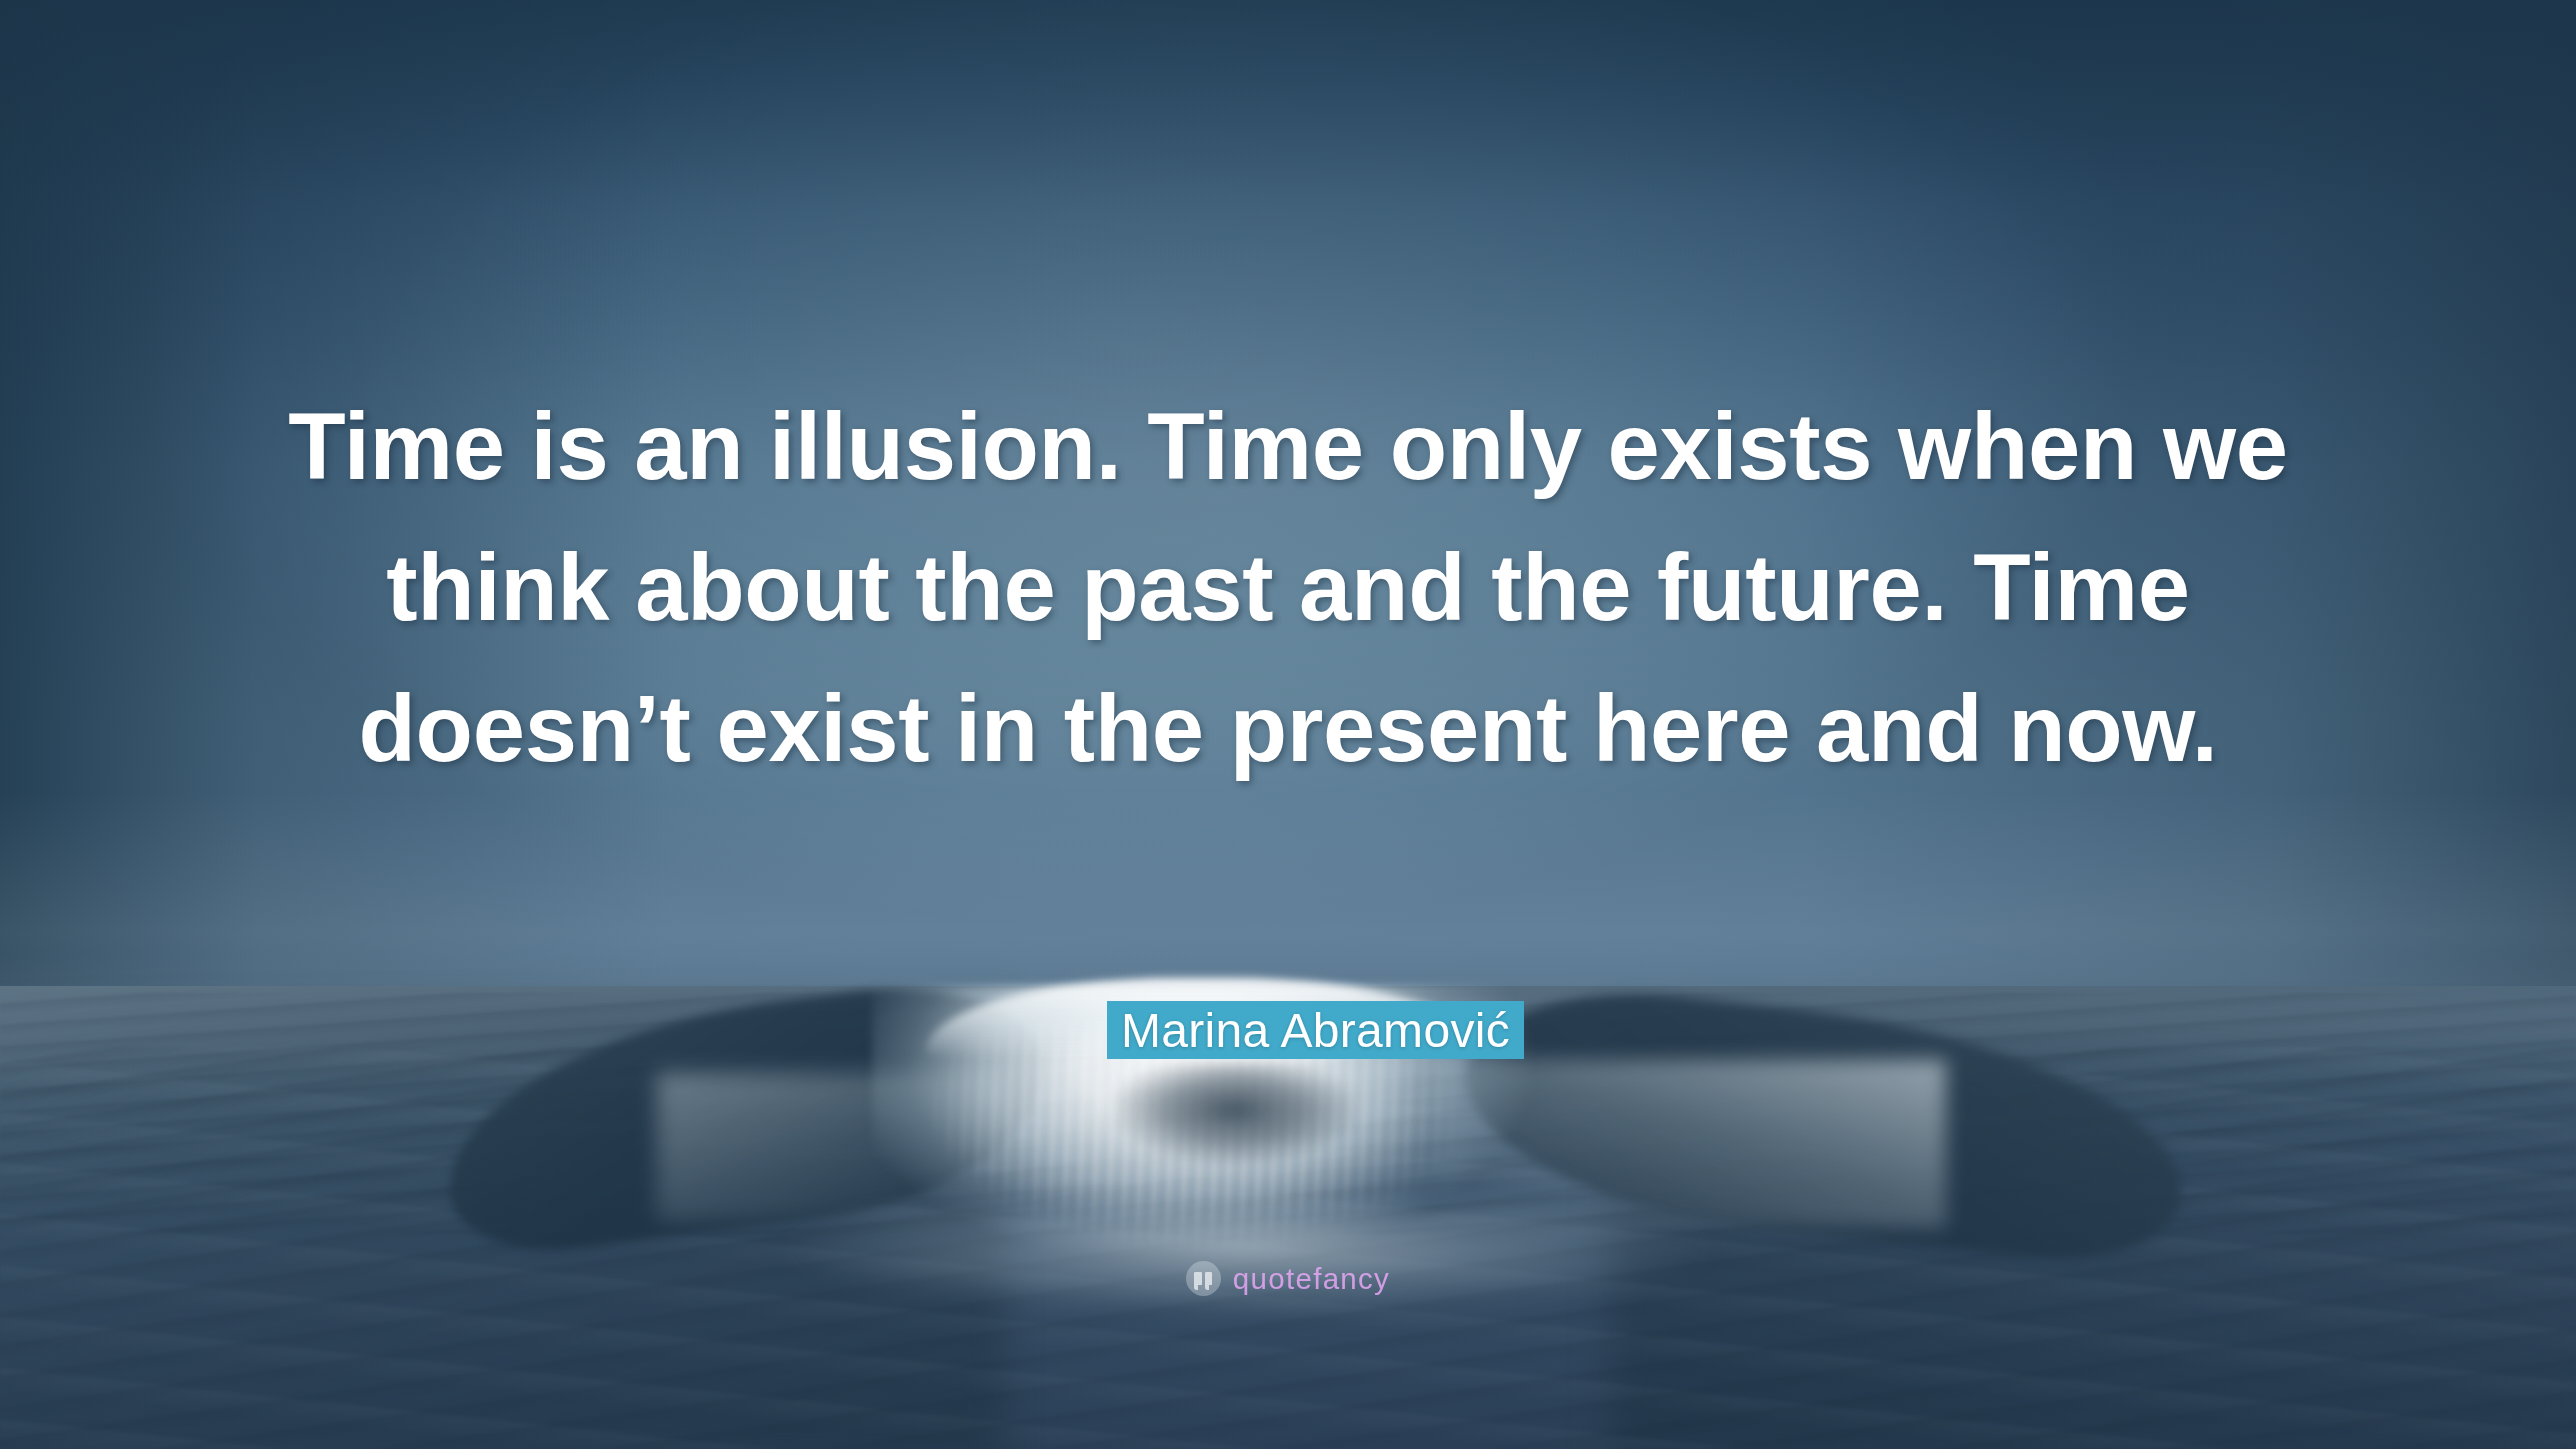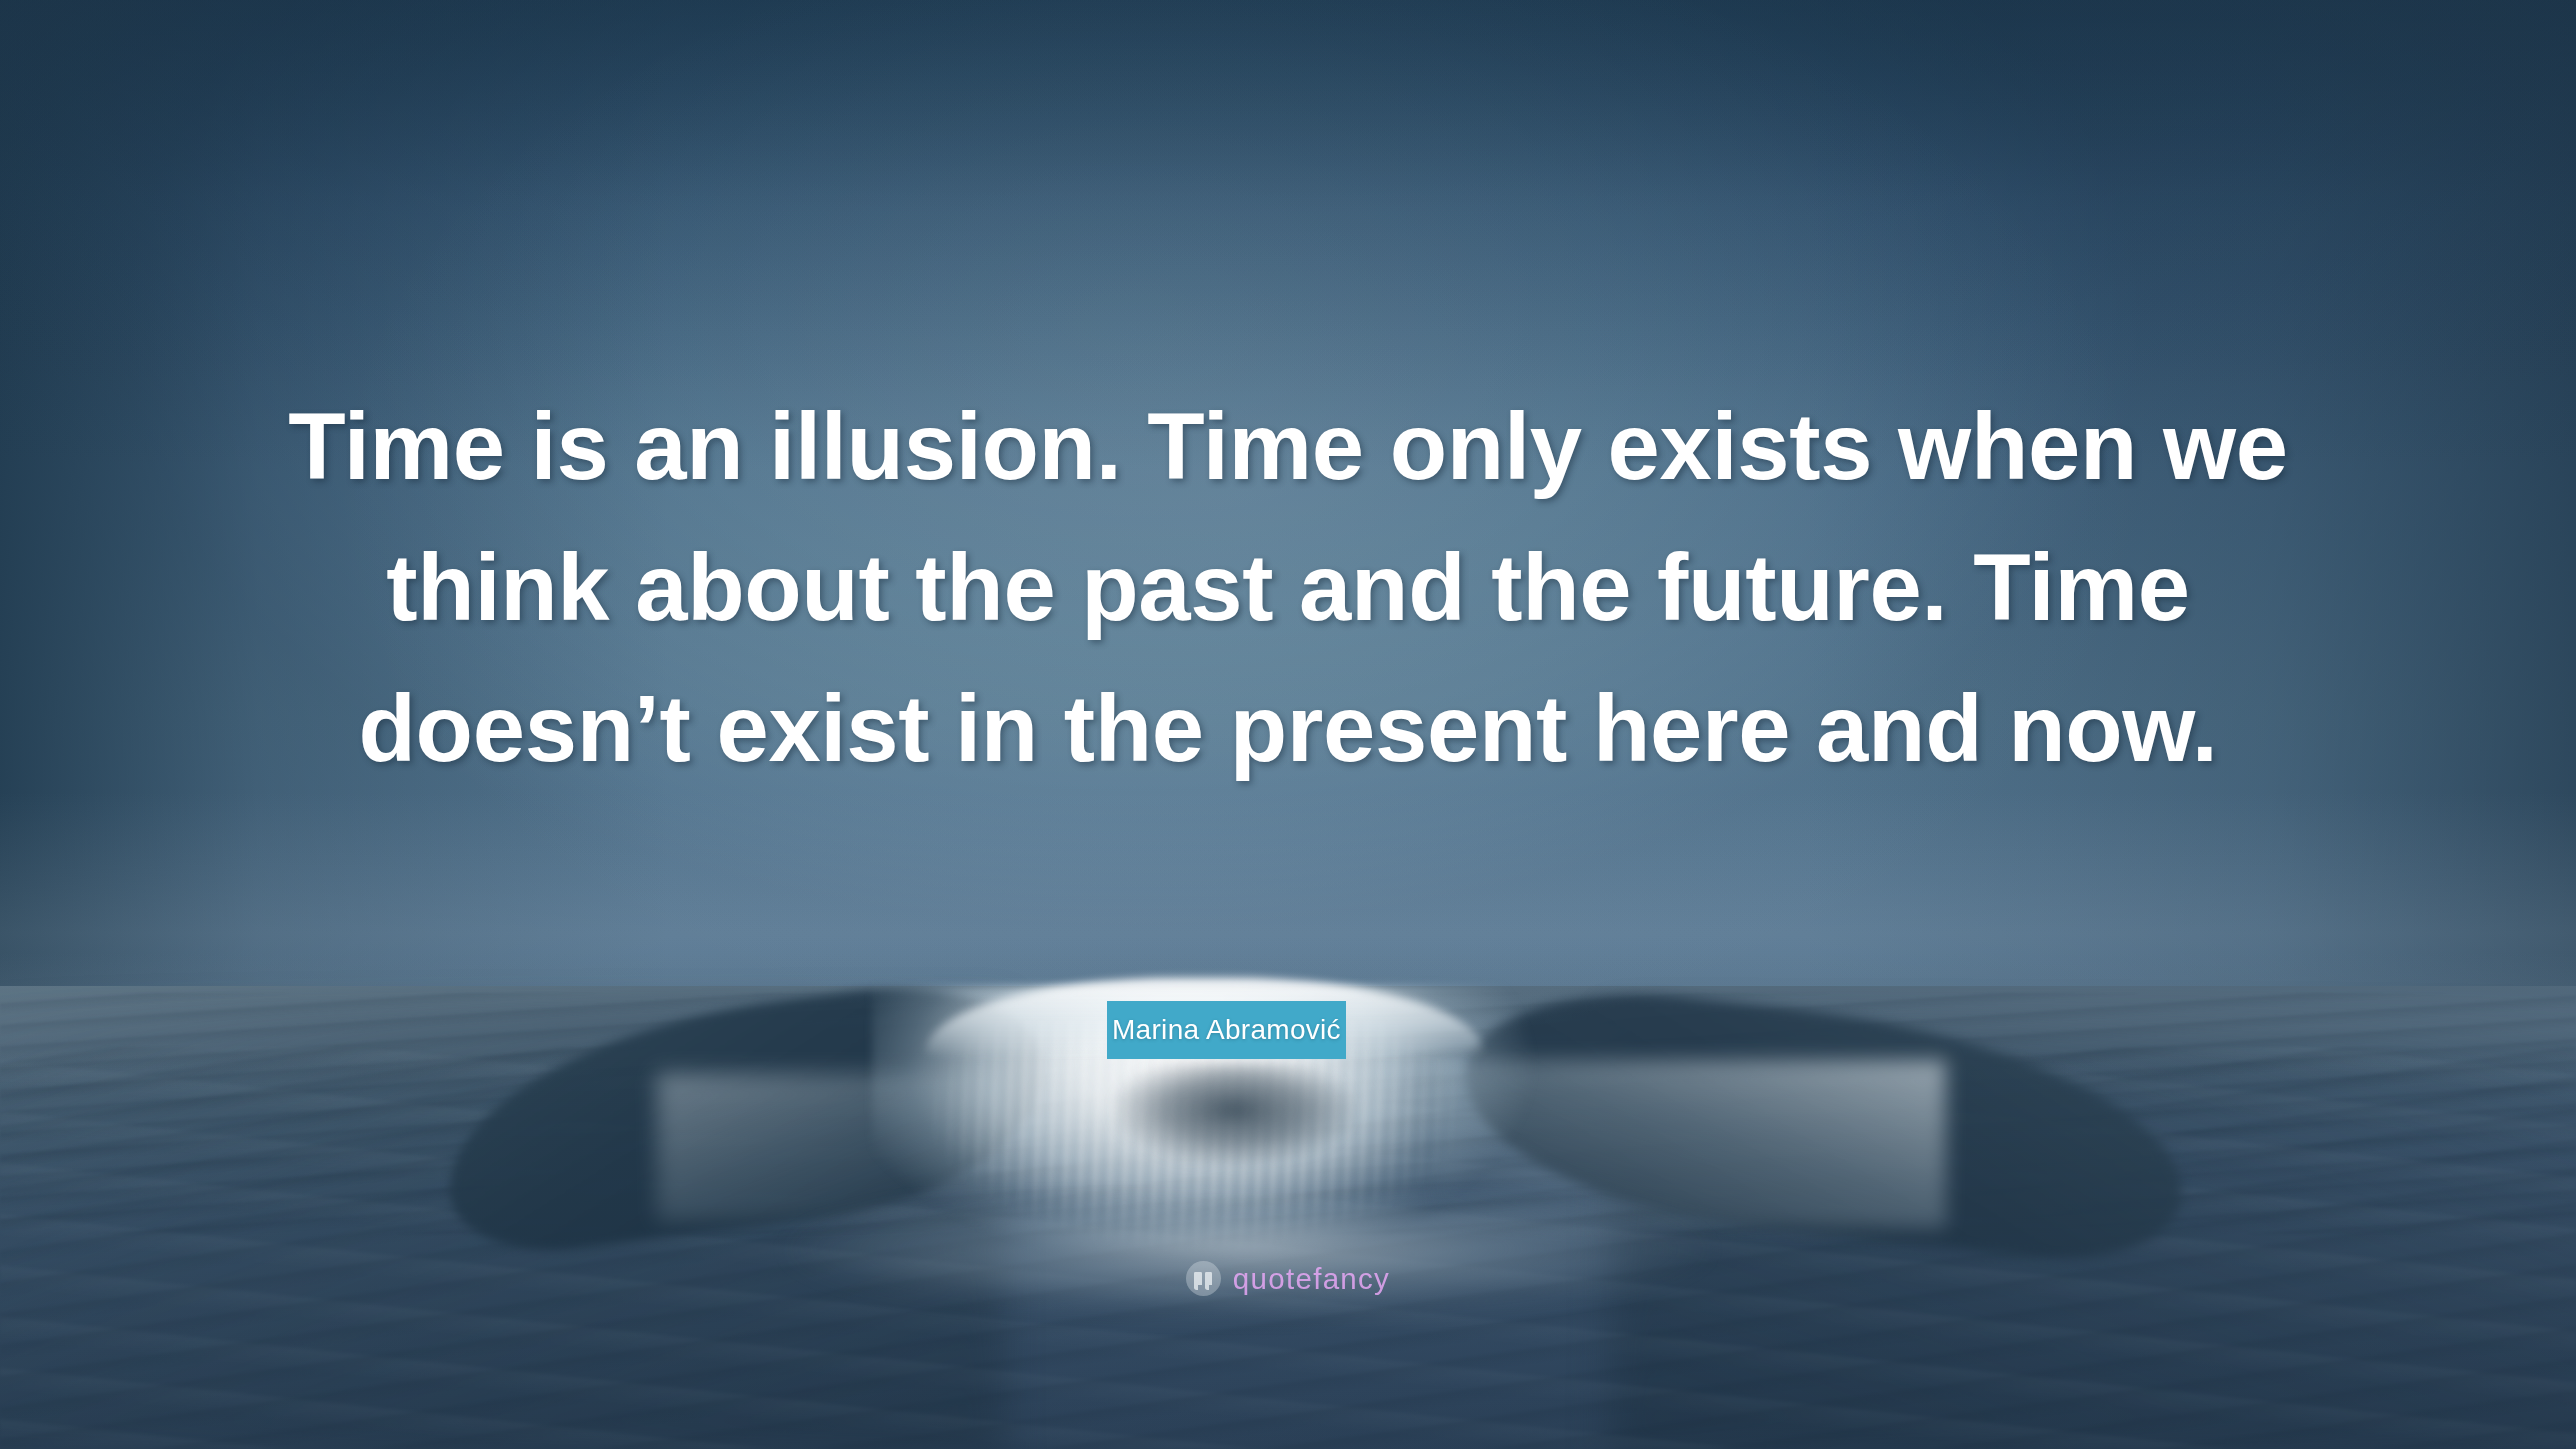--- a/index.html
+++ b/index.html
@@ -238,27 +238,27 @@
     padding: 0 241px;
     box-sizing: border-box;
   }
 
   
   .author {
     position: absolute;
     left: 1107px;
     top: 1001px;
     height: 58px;
-    padding: 0 5px;
+    padding: 0 14px;
     display: flex;
     align-items: center;
     justify-content: center;
     background: #41a9c9;
     color: #ffffff;
-    font-size: 28px;
+    font-size: 48px;
     font-weight: normal;
     letter-spacing: 0.3px;
     box-sizing: border-box;
     text-shadow: 0 1.3px 3.4px rgba(18,60,76,0.30);
   }
 
   
   .watermark {
     position: absolute;
     left: 0;

